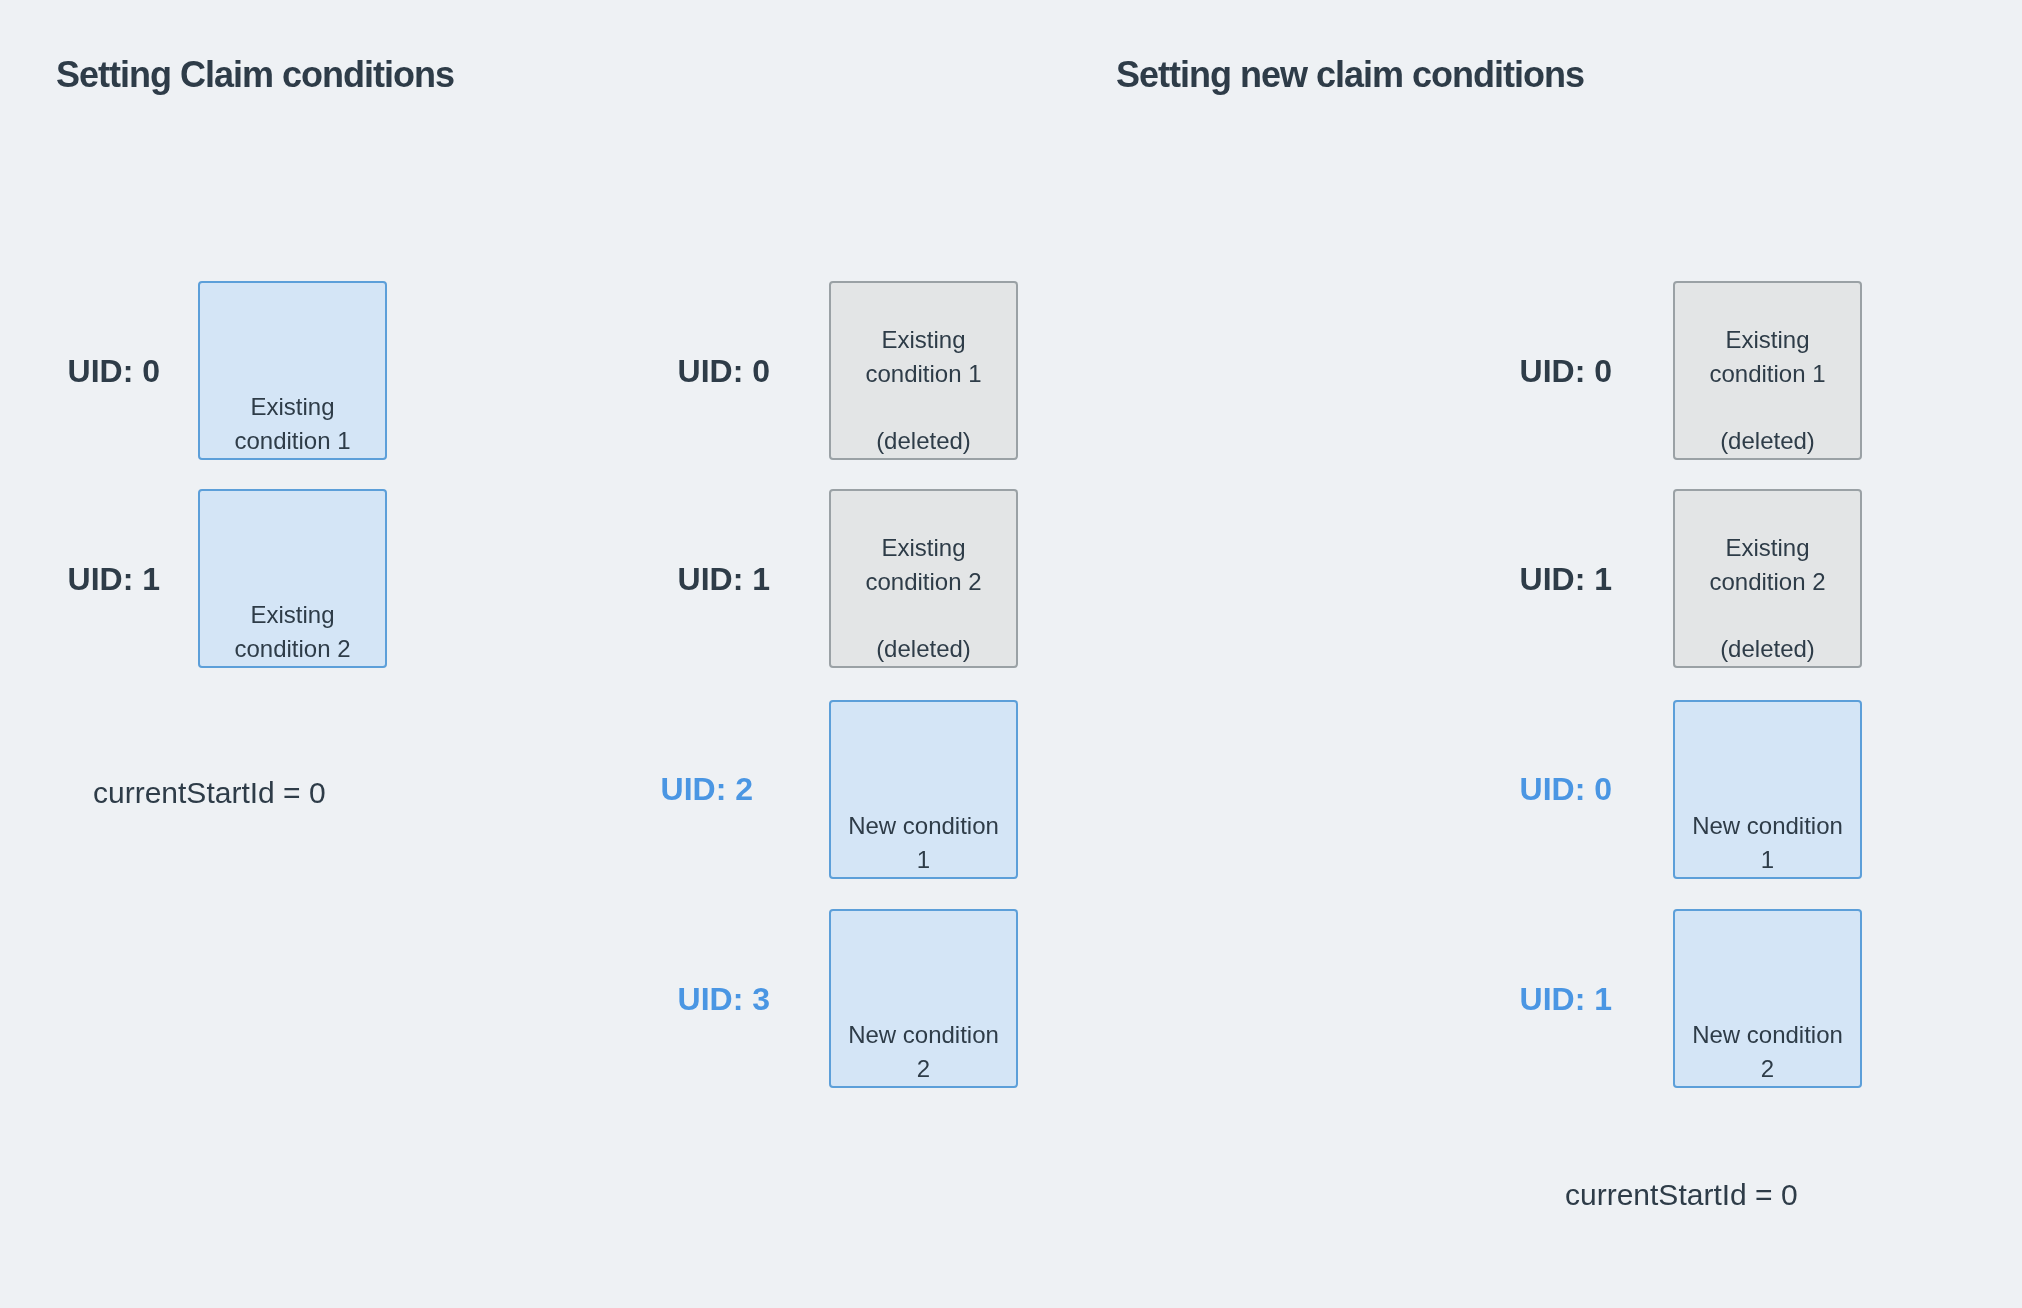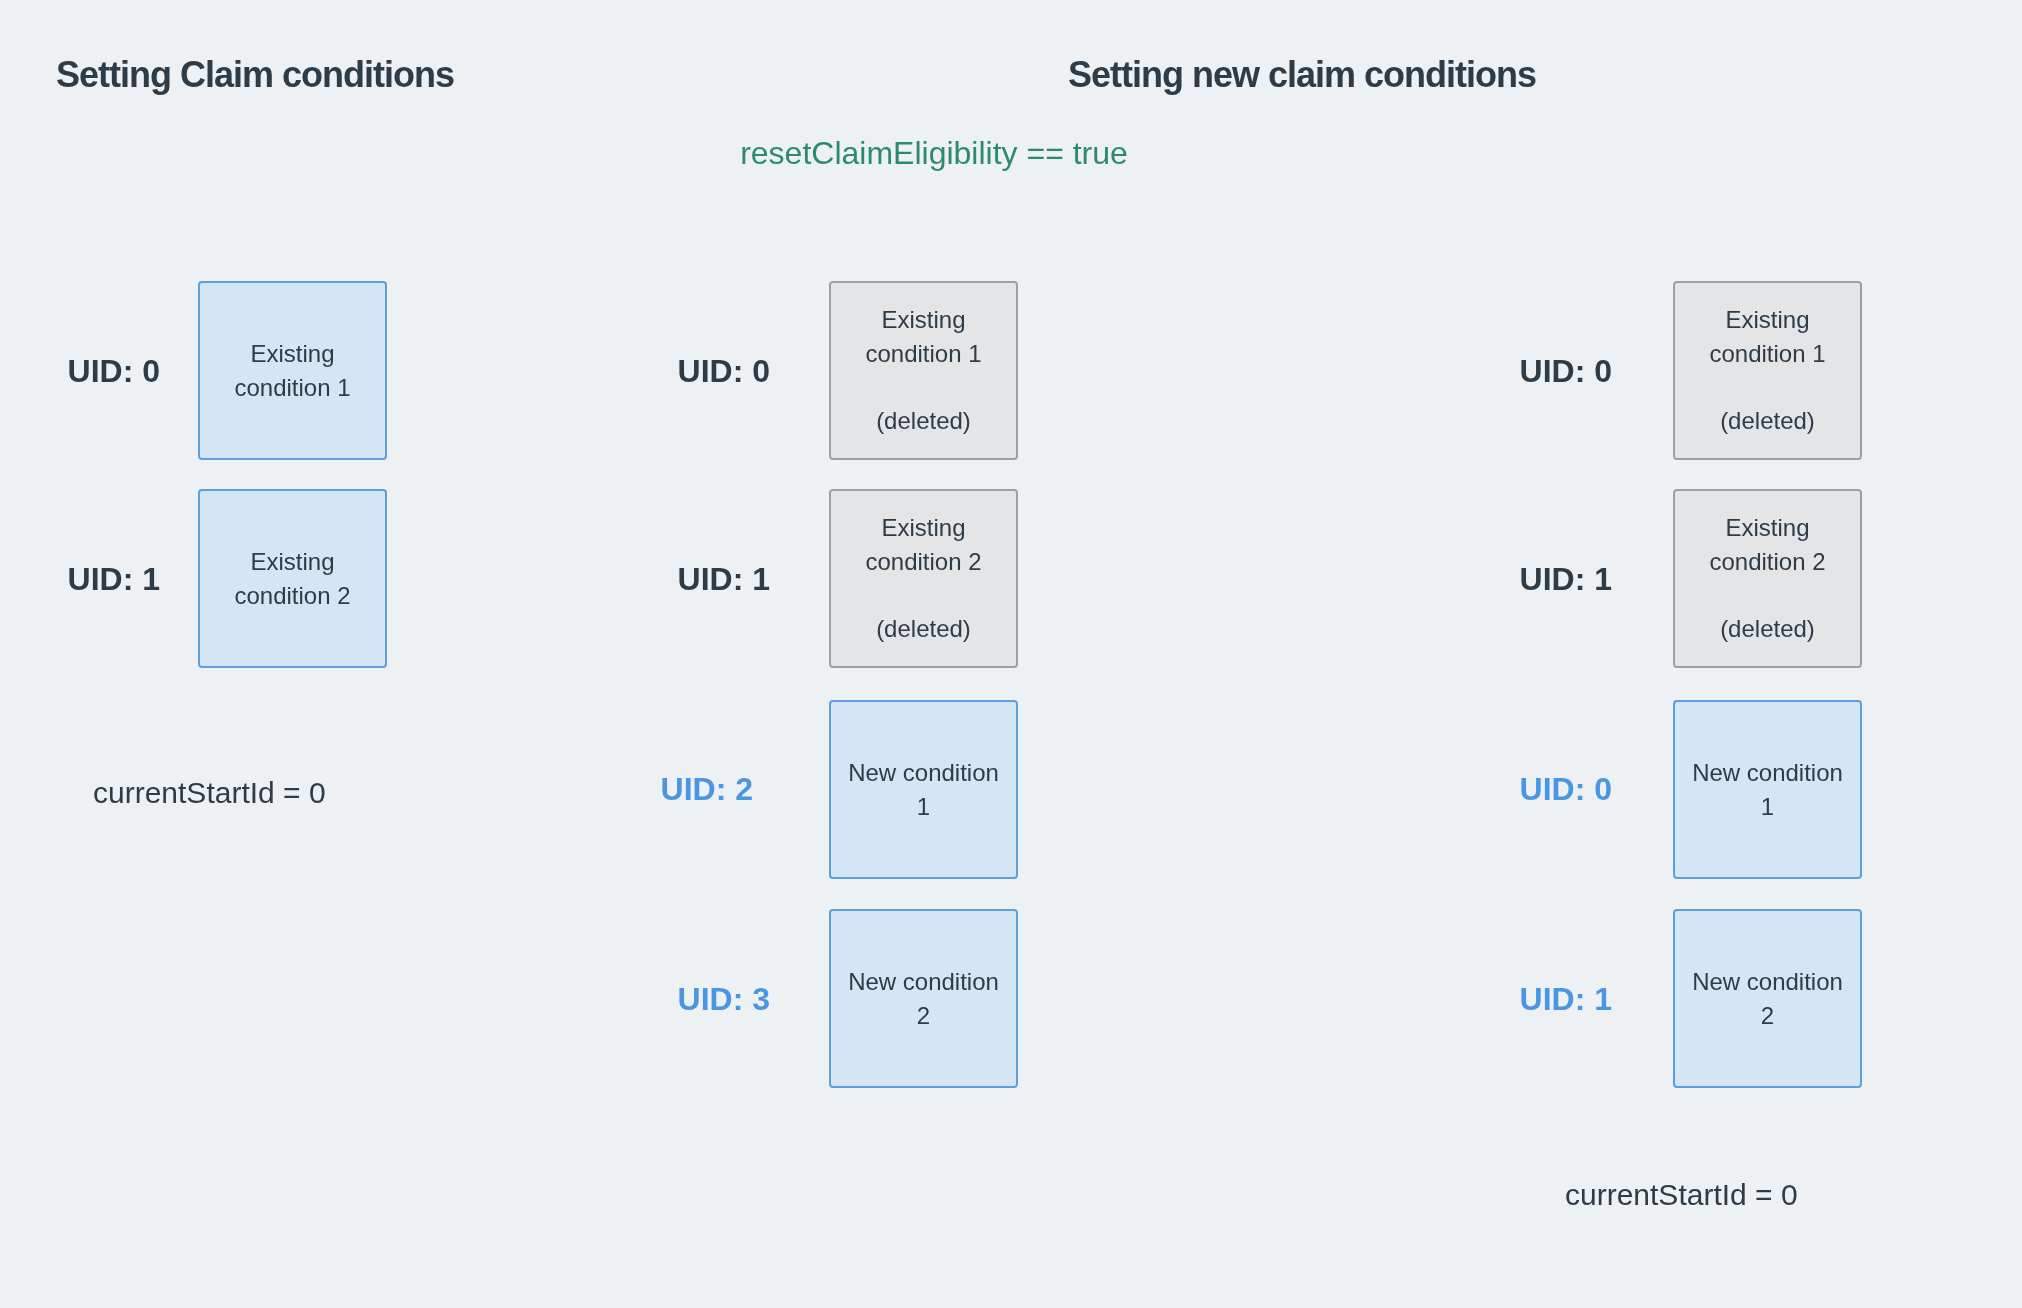--- a/index.html
+++ b/index.html
@@ -30,21 +30,21 @@
     white-space: nowrap;
   }
   .branch-label.true  { color: #2e8a6e; }
   .branch-label.false { color: #d64f66; }
   .box {
     position: absolute;
     width: 189px; height: 179px;
     box-sizing: border-box;
     border-radius: 4px;
     display: flex; flex-direction: column;
-    justify-content: center; align-items: center;
+    justify-content: flex-end; align-items: center;
     gap: 33px;
     text-align: center;
     font-size: 24px; line-height: 34px;
     padding: 0 8px;
   }
   .box.blue { background: #d4e5f6; border: 2px solid #5c9fd9; }
   .box.gray { background: #e3e5e6; border: 2px solid #9aa1a5; }
   .box-status:empty { display: none; }
   .uid {
     position: absolute;
@@ -65,23 +65,22 @@
     white-space: nowrap;
   }
 </style>
 </head>
 <body>
 
 <div class="canvas">
 
   <div class="title" style="left:56px; top:55px">Setting Claim conditions</div>
 
-  <div class="title centered" style="left:1068px; top:55px">Setting new claim conditions</div>
+  <div class="title centered" style="left:1116px; top:55px">Setting new claim conditions</div>
 
-  <div class="branch-label true" style="left:714px; top:133px">resetClaimEligibility == true</div>
 
 
   <div class="uid" style="left:30px; top:356px">UID: 0</div>
   <div class="box blue" style="left:198px; top:281px">
     <div class="box-label">Existing condition 1</div>
 
   </div>
 
   <div class="uid" style="left:30px; top:564px">UID: 1</div>
   <div class="box blue" style="left:198px; top:489px">

